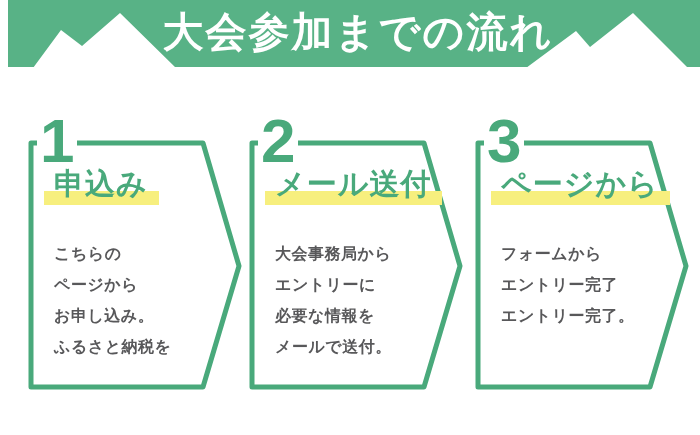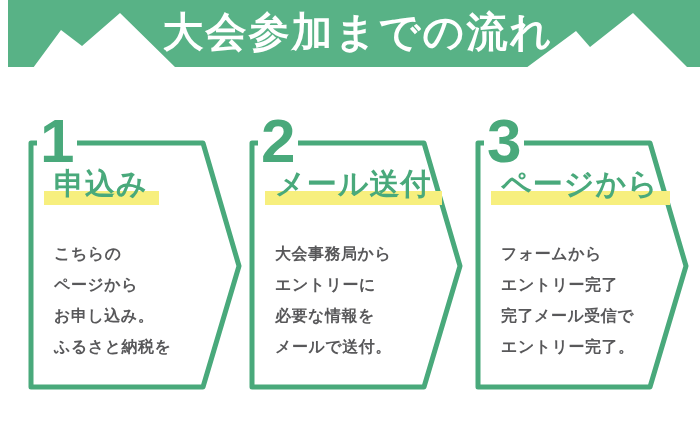--- a/index.html
+++ b/index.html
@@ -164,19 +164,18 @@
   <div class="step step-3">
     <svg class="step-shape" viewBox="0 0 214 250">
       <polygon points="3,3 175,3 211,126 175,247 3,247"></polygon>
     </svg>
     <div class="step-number">3</div>
     <div class="step-content">
       <span class="step-heading">ページから</span>
       <div class="step-body">
         <div>フォームから</div>
         <div>エントリー完了</div>
-        <div>完了メール受信で</div>
         <div>エントリー完了。</div>
       </div>
     </div>
   </div>
 
 </div>
 
 </body></html>

